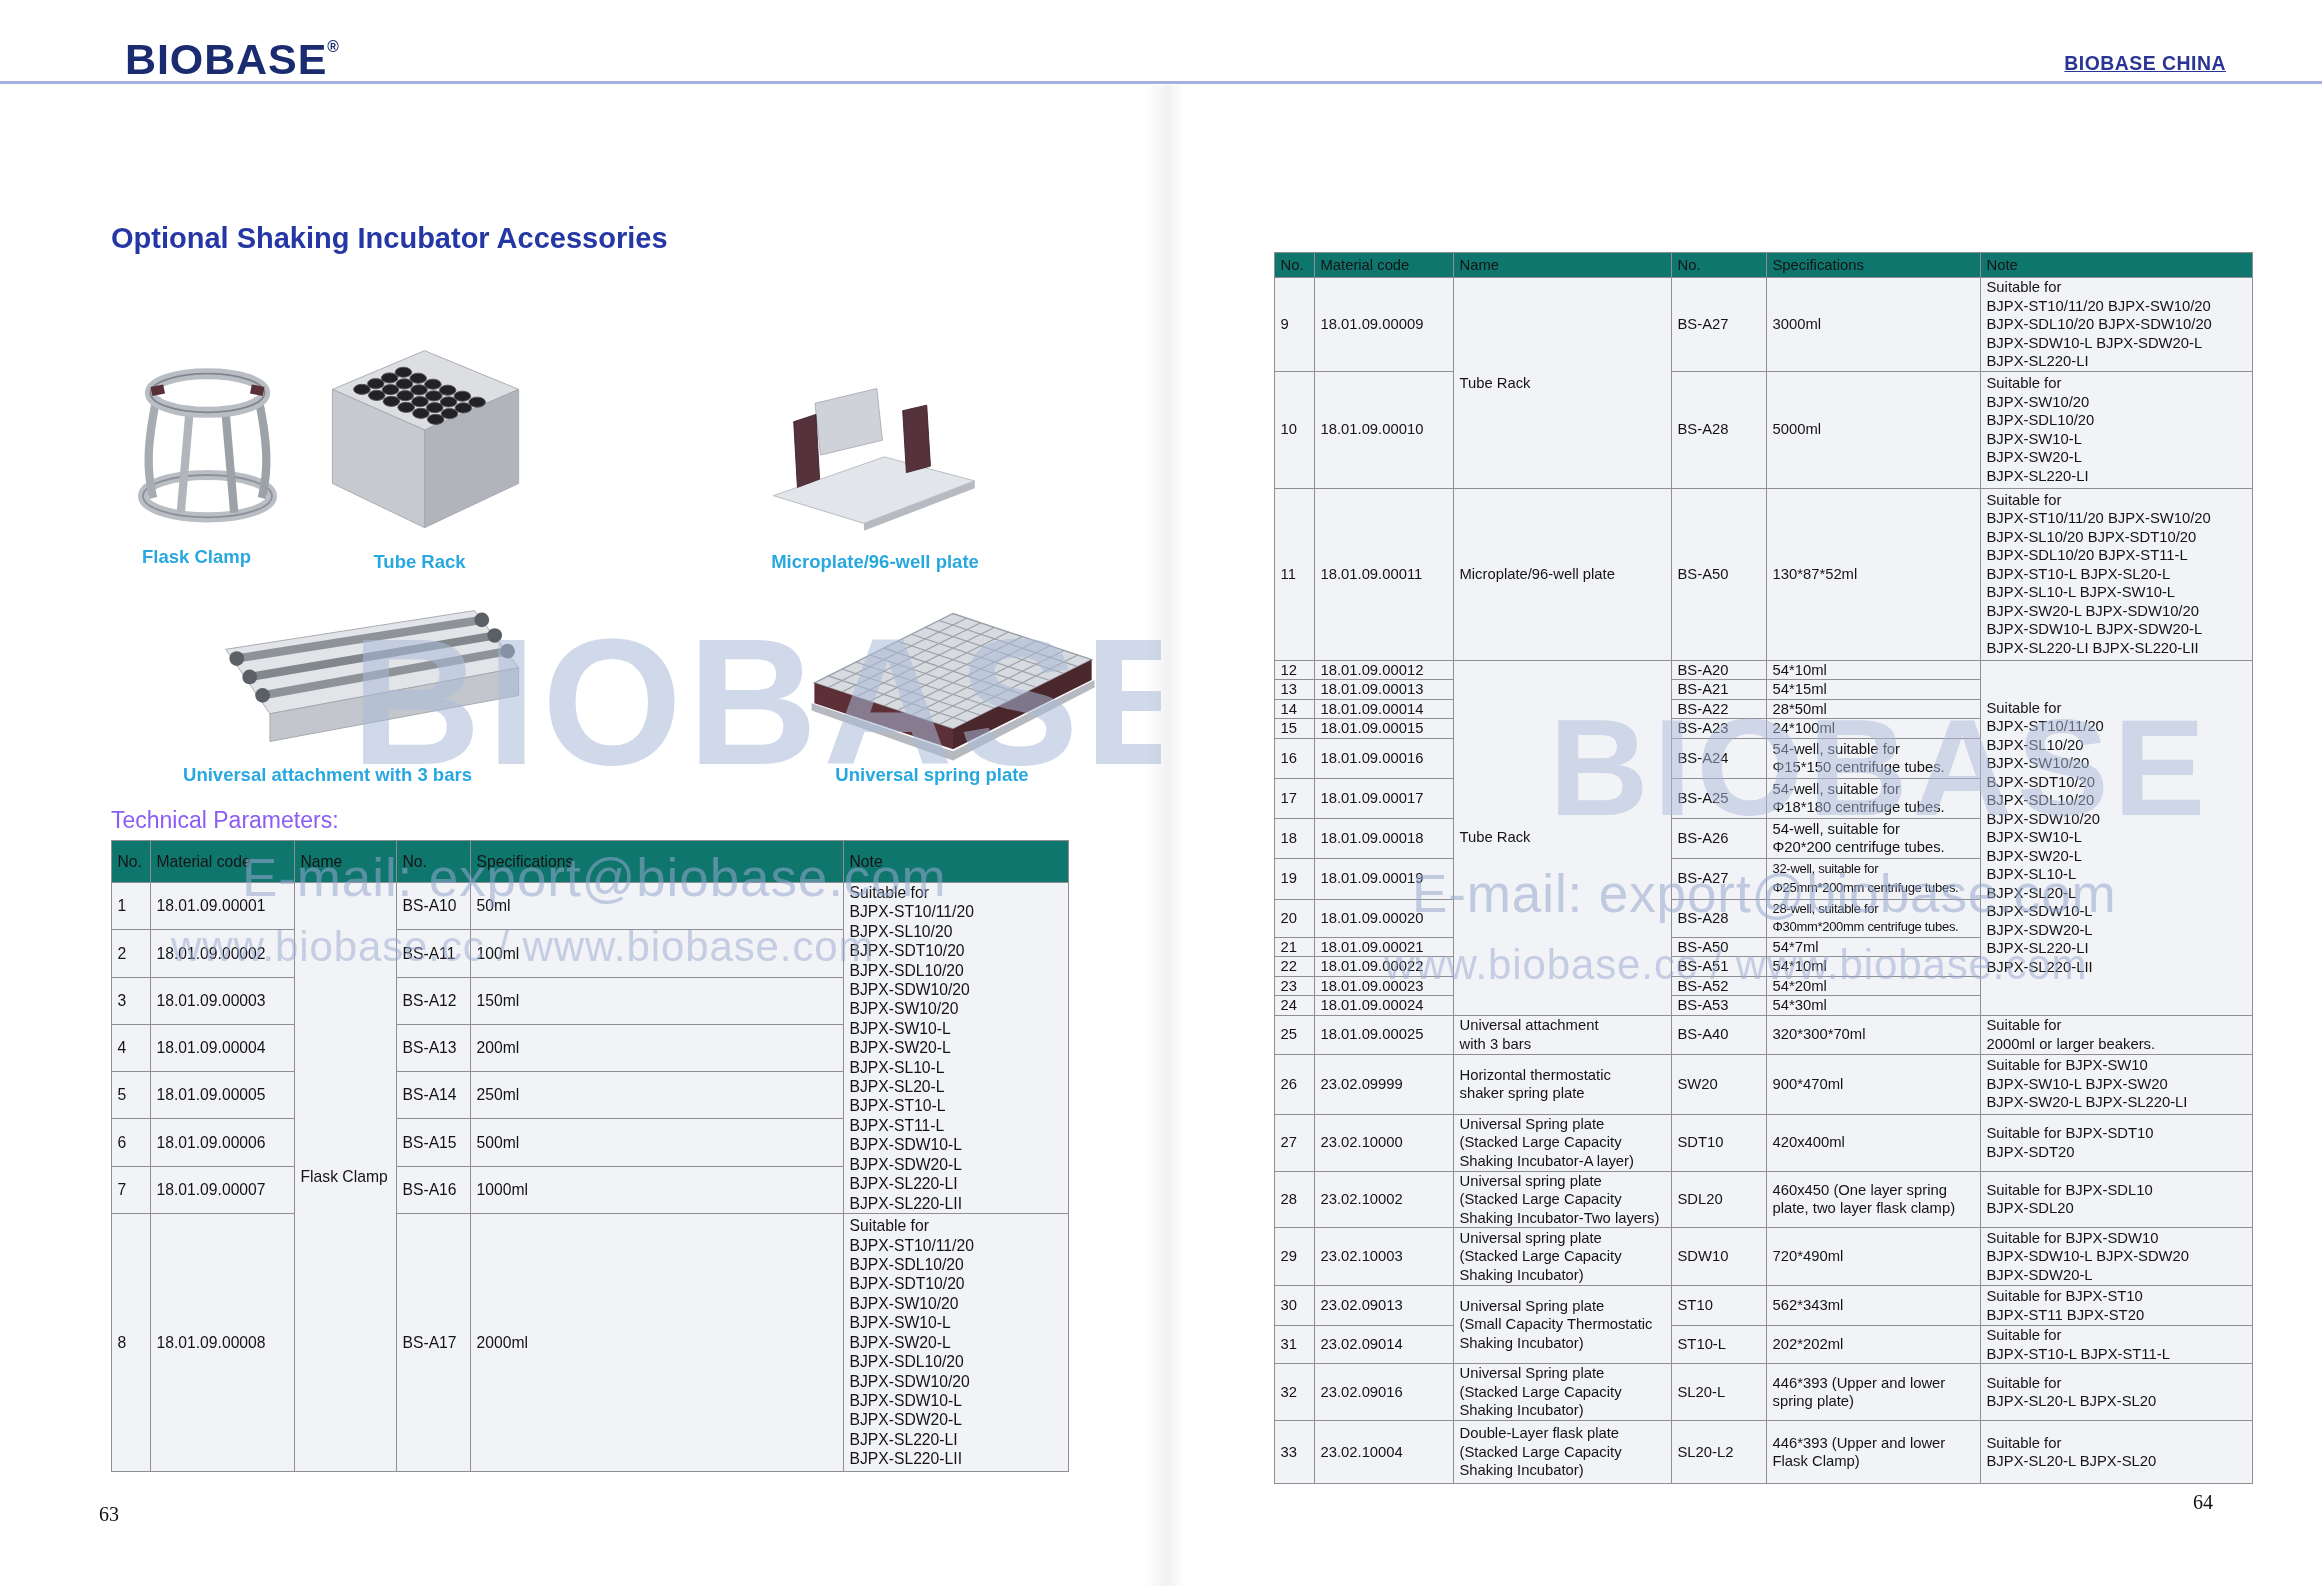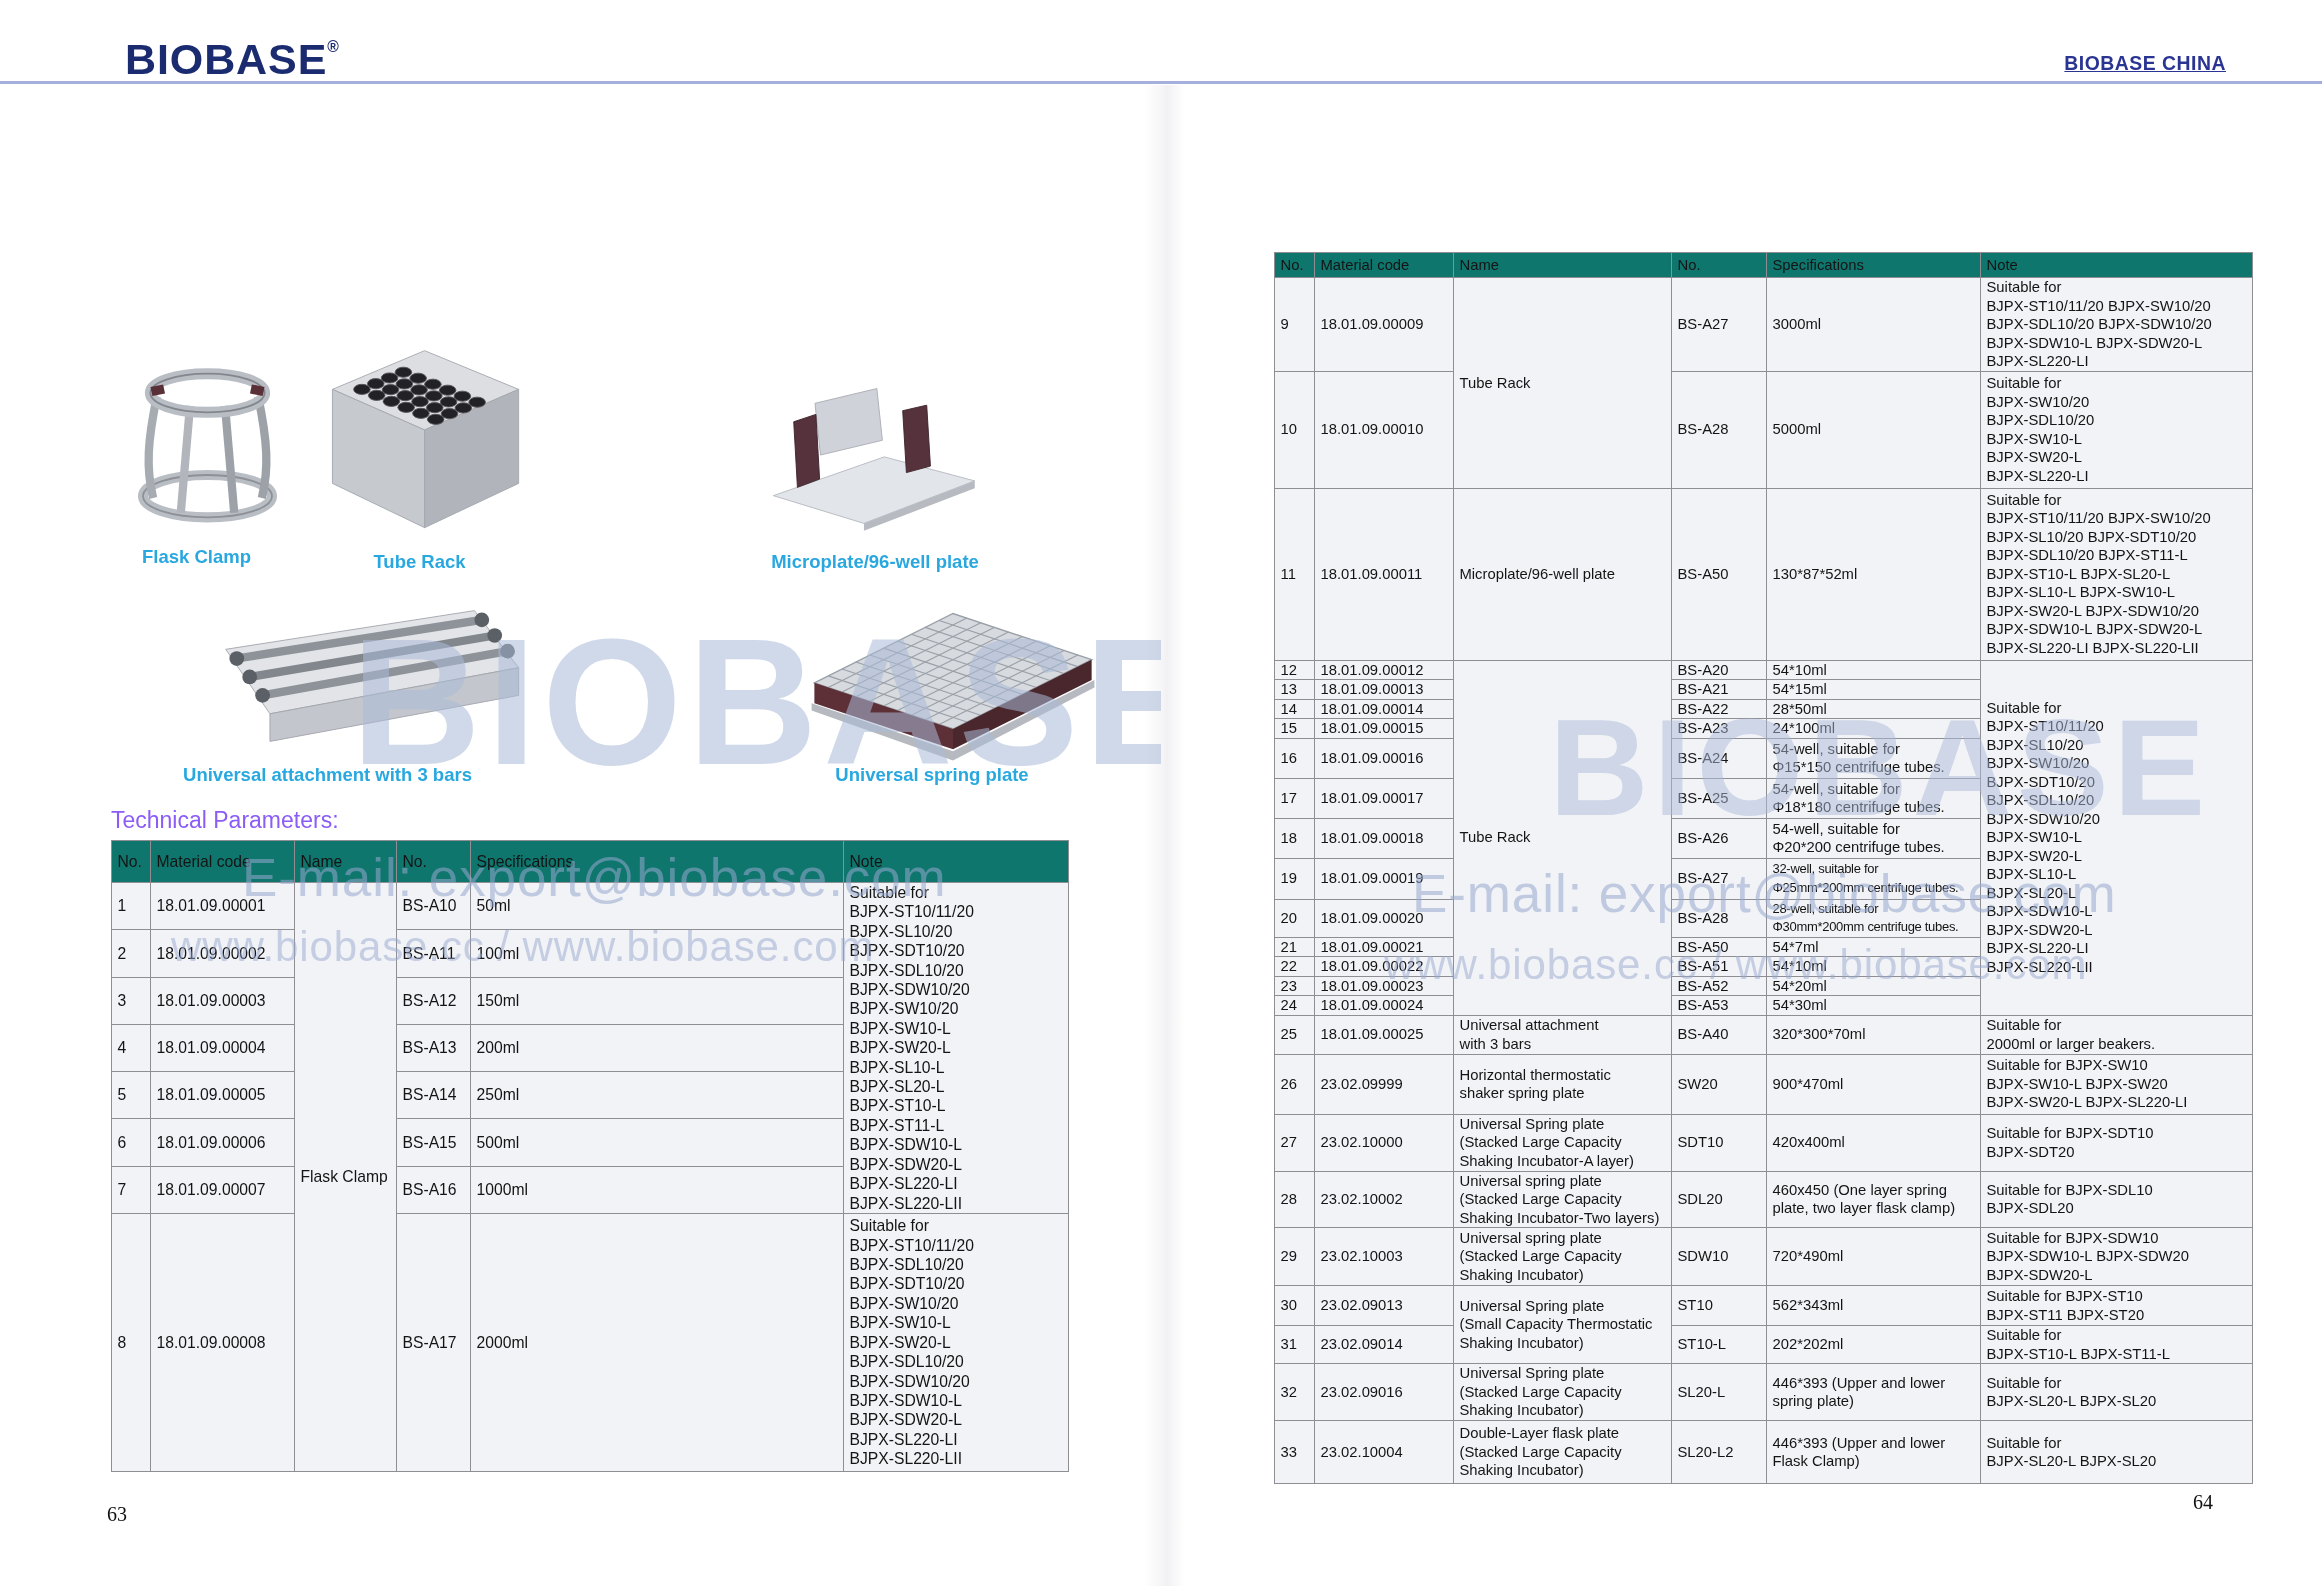--- a/index.html
+++ b/index.html
@@ -59,20 +59,21 @@
 
 <div class="canvas">
 
   <div class="abs logo" style="left:125px;top:35px;text-align:right;"><span>BIOBASE</span><sup>®</sup></div>
   <div class="abs brand-right" style="right:96px;top:52px;text-decoration:underline;">BIOBASE CHINA</div>
   <div class="abs top-rule"></div>
   <div class="abs fold"></div>
 
   <div class="abs page page-left">
 
+    <div class="abs title" style="left:111px;top:222px;">Optional Shaking Incubator Accessories</div>
 
     <figure class="abs" style="left:129px;top:358px;">
       <svg width="157" height="175" viewBox="0 0 170 190">
         <ellipse cx="85" cy="150" rx="70" ry="23" fill="none" stroke="#b9bdc4" stroke-width="11"></ellipse>
         <ellipse cx="85" cy="150" rx="70" ry="23" fill="none" stroke="#8d9197" stroke-width="2"></ellipse>
         <path d="M30,42 C20,90 18,120 26,152" fill="none" stroke="#a7abb2" stroke-width="9"></path>
         <path d="M140,42 C150,90 152,120 144,152" fill="none" stroke="#9da1a8" stroke-width="9"></path>
         <path d="M66,52 L56,168" fill="none" stroke="#b2b6bc" stroke-width="9"></path>
         <path d="M104,52 L114,168" fill="none" stroke="#9da1a8" stroke-width="9"></path>
         <ellipse cx="85" cy="38" rx="62" ry="21" fill="none" stroke="#b9bdc4" stroke-width="12"></ellipse>
@@ -274,21 +275,21 @@
 BJPX-SDL10/20
 BJPX-SDW10/20
 BJPX-SDW10-L
 BJPX-SDW20-L
 BJPX-SL220-LI
 BJPX-SL220-LII</td>
       </tr>
     </tbody>
       </table>
 
-    <div class="abs page-num" style="left:107px;top:1503px;">63</div>
+    <div class="abs page-num" style="left:99px;top:1503px;">63</div>
 
     <div class="abs wm wm-brand" style="left:351px;top:598px;">BIOBASE</div>
     <div class="abs wm wm-mid" style="left:242px;top:847px;">E-mail: export@biobase.com</div>
     <div class="abs wm wm-small" style="left:171px;top:923px;">www.biobase.cc / www.biobase.com</div>
   </div>
 
   <div class="abs page page-right">
 
     <table class="abs ptable rtable" style="left:113px;top:252px;width:978px;">
       <colgroup>

